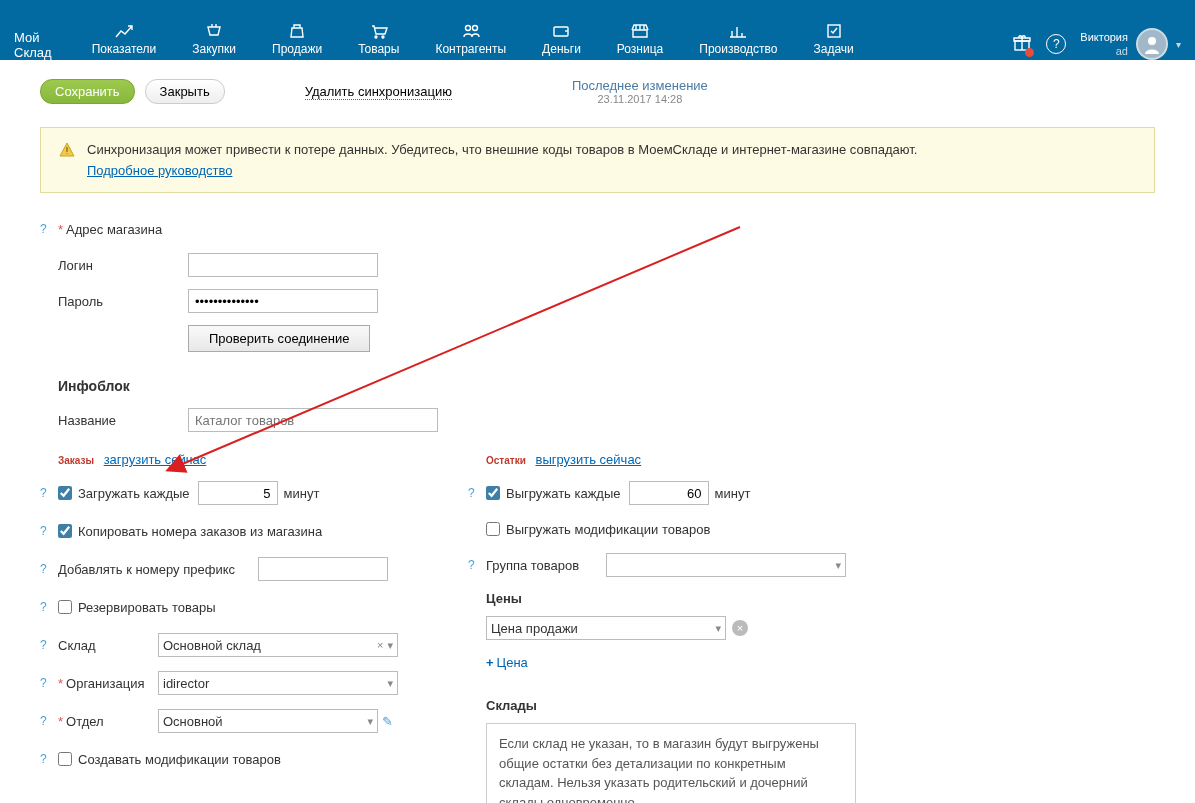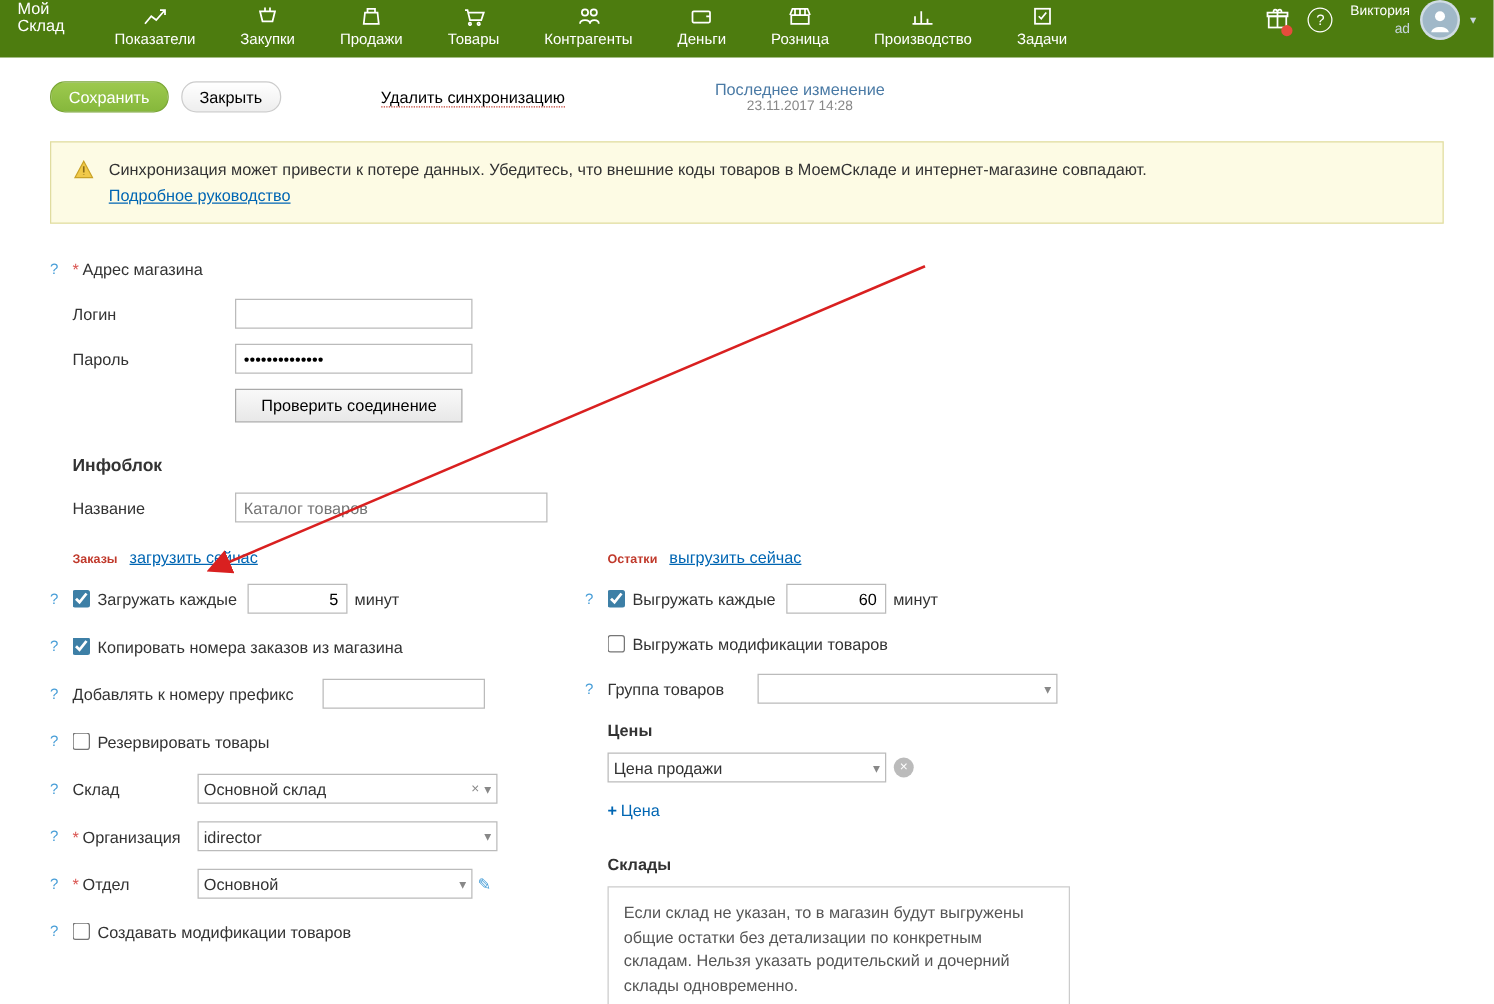--- a/index.html
+++ b/index.html
@@ -1,19 +1,19 @@
 <!DOCTYPE html>
 <html><head>
 <meta charset="utf-8">
 <style>
 * { box-sizing: border-box; margin: 0; padding: 0; }
 body { font-family: Arial, Helvetica, sans-serif; font-size: 13px; color: #333; background: #fff; width: 1195px; }
 
 
-.header { background: #4d7c0f; height: 46px; display: flex; align-items: flex-start; padding: 0 14px; color: #fff; }
+.header { background: #0369a1; height: 60px; display: flex; align-items: flex-end; padding: 0 14px; color: #fff; }
 .logo { font-size: 13px; line-height: 1.1; font-weight: 500; margin-right: 22px; }
 .nav { display: flex; gap: 0; flex: 1; }
 .nav-item { display: flex; flex-direction: column; align-items: center; padding: 4px 18px; cursor: pointer; font-size: 12px; }
 .nav-item .icon { height: 18px; display: flex; align-items: center; margin-bottom: 2px; }
 .nav-item svg { fill: none; stroke: #fff; stroke-width: 1.4; }
 .header-right { display: flex; align-items: center; gap: 14px; }
 .gift-wrap { position: relative; }
 .dot-red { position: absolute; bottom: -2px; right: -2px; width: 9px; height: 9px; background: #e74c3c; border-radius: 50%; }
 .help-circle { width: 20px; height: 20px; border: 1.5px solid #fff; border-radius: 50%; display: flex; align-items: center; justify-content: center; font-size: 12px; cursor: pointer; }
 .user-block { display: flex; align-items: center; gap: 8px; }
@@ -339,21 +339,21 @@
         <div class="sel" style="width:240px">
             <span></span>
             <span class="ctrls">
               <span>▾</span>
             </span>
           </div>
       </div>
 
       <div class="lbl-b">Цены</div>
       <div class="row price-row">
-        <div class="sel" style="width:223px">
+        <div class="sel" style="width:240px">
             <span>Цена продажи</span>
             <span class="ctrls">
               <span>▾</span>
             </span>
           </div>
         <span class="remove-circle">×</span>
       </div>
       <div class="row price-row">
         <a class="add-price"><span class="plus">+</span><span>Цена</span></a>
       </div>

